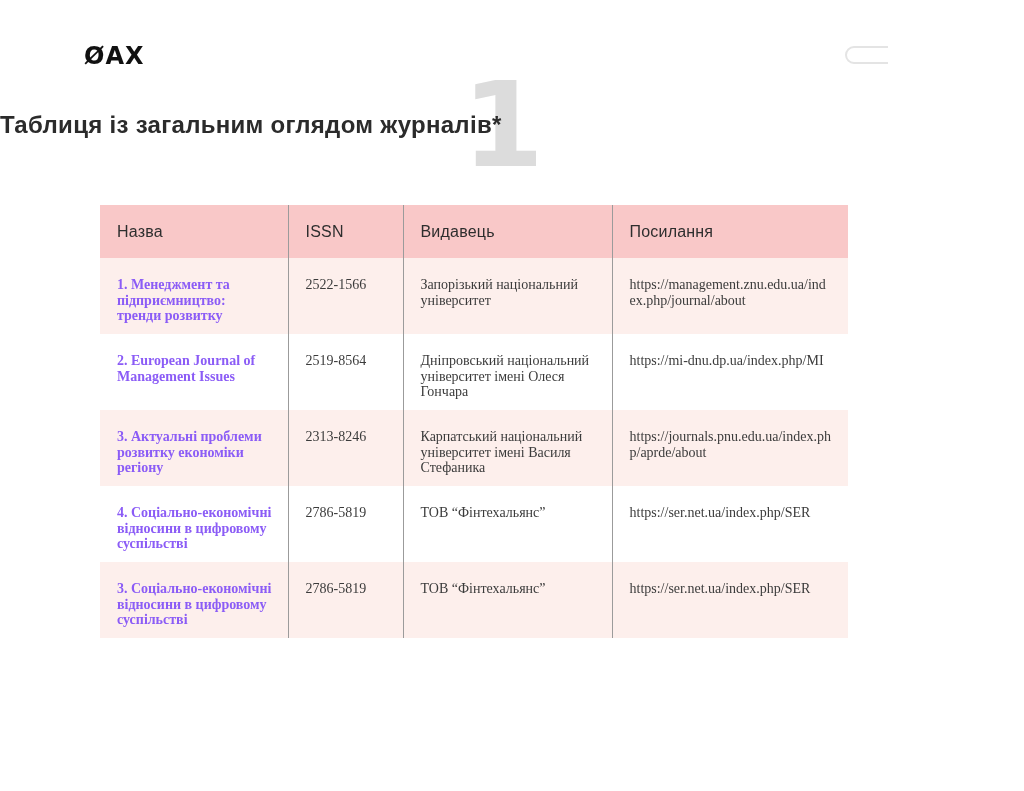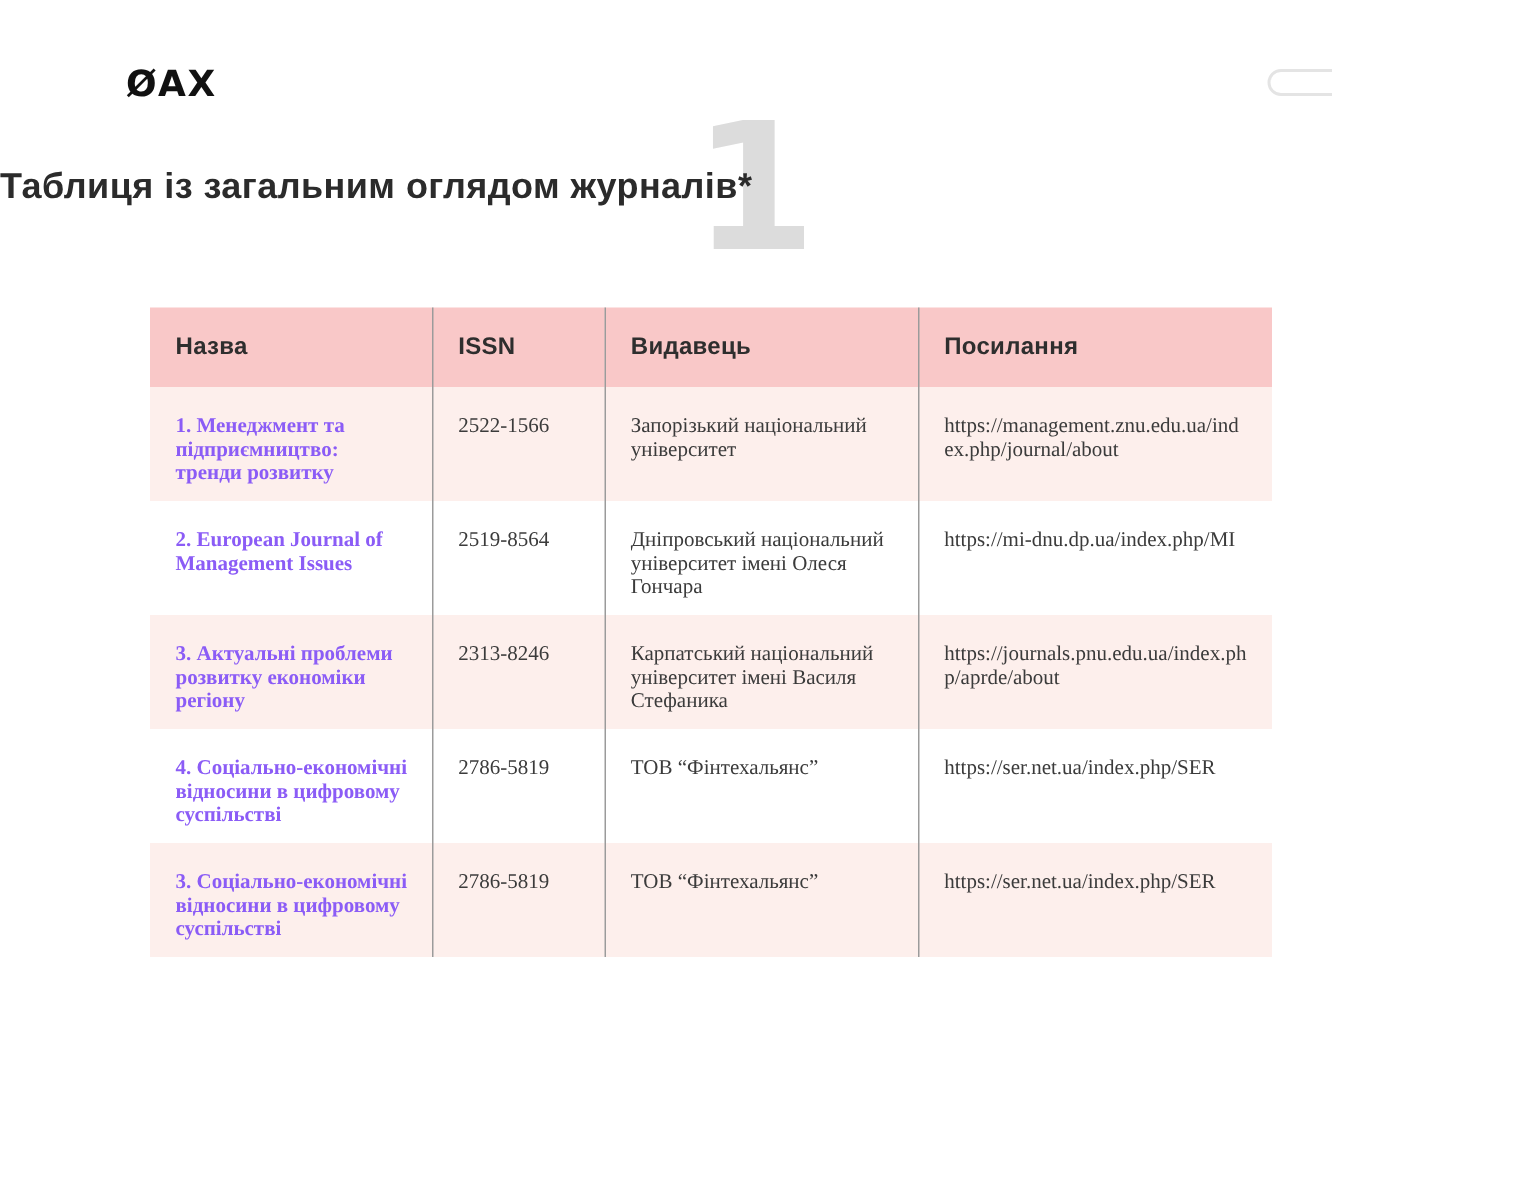--- a/index.html
+++ b/index.html
@@ -90,21 +90,21 @@
   .journals-table col.c3 { width: 209px; }
   .journals-table col.c4 { width: 236px; }
 
   .journals-table th {
     height: 53px;
     background: #f9c8c8;
     text-align: left;
     vertical-align: middle;
     padding: 0 14px 0 17px;
     font-family: "Liberation Sans", sans-serif;
-    font-weight: 700;
+    font-weight: 400;
     font-size: 16px;
     letter-spacing: 0.2px;
     color: #2e2e2e;
   }
   .journals-table th:not(:last-child),
   .journals-table td:not(:last-child) {
     border-right: 1px solid #9b9b9b;
   }
   .journals-table td {
     height: 76px;

